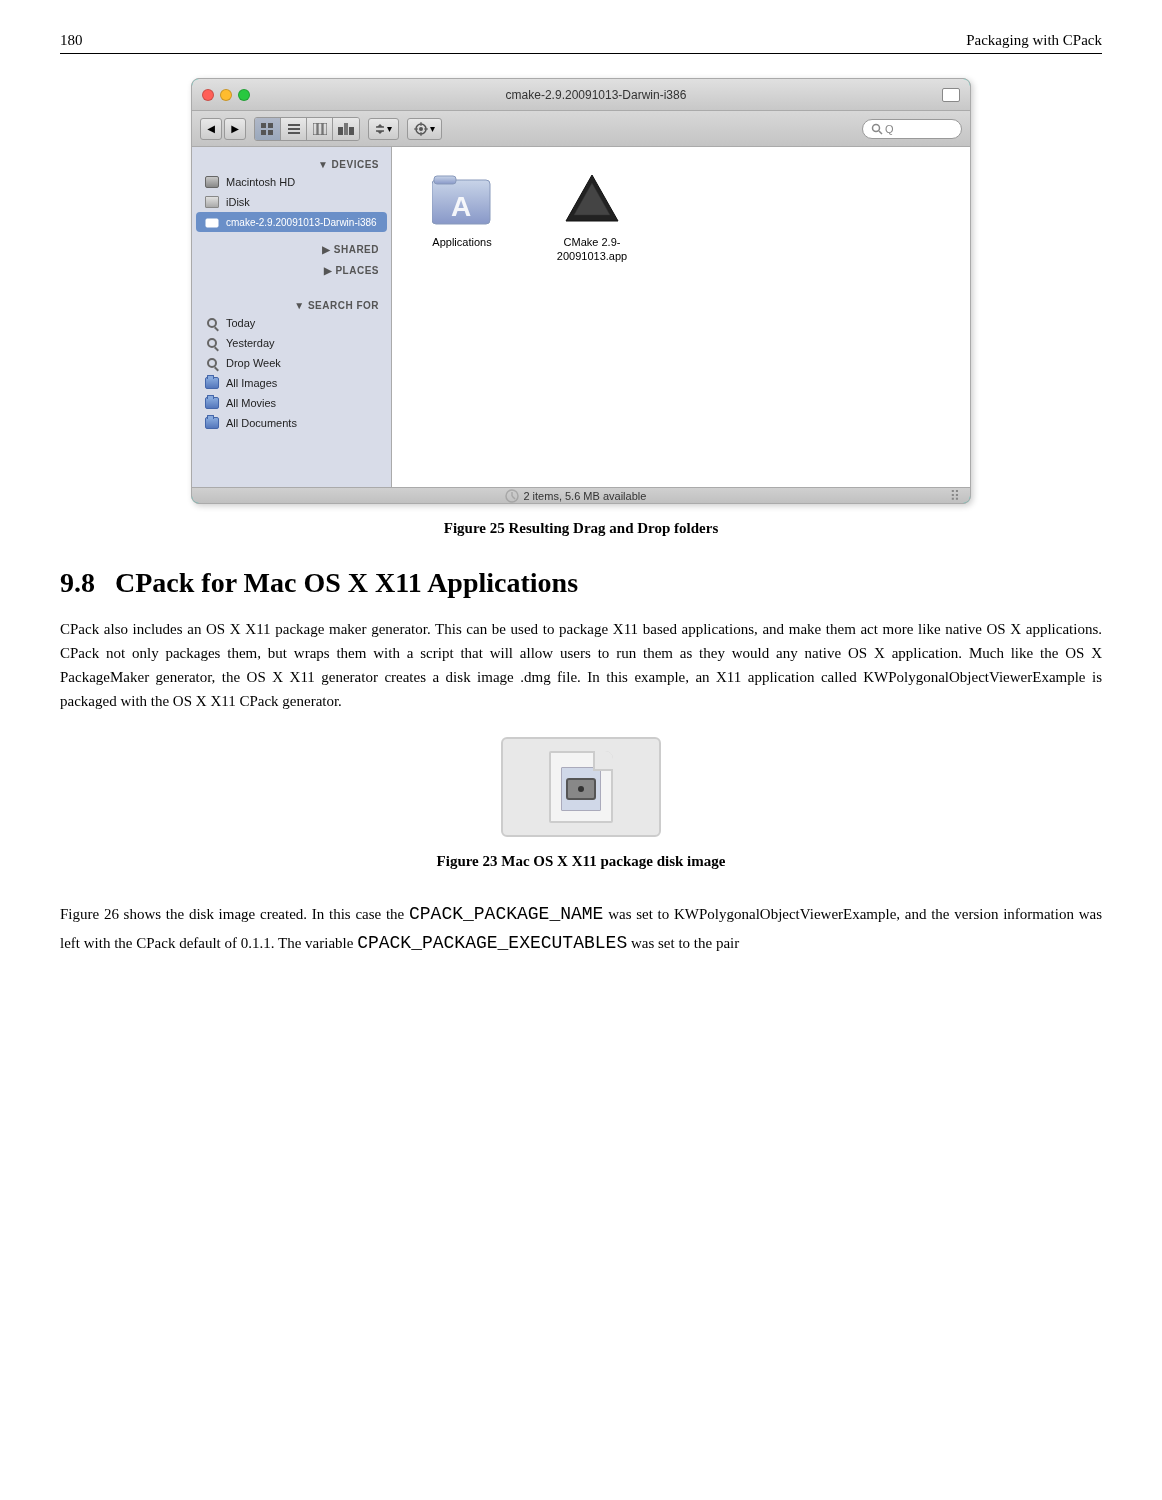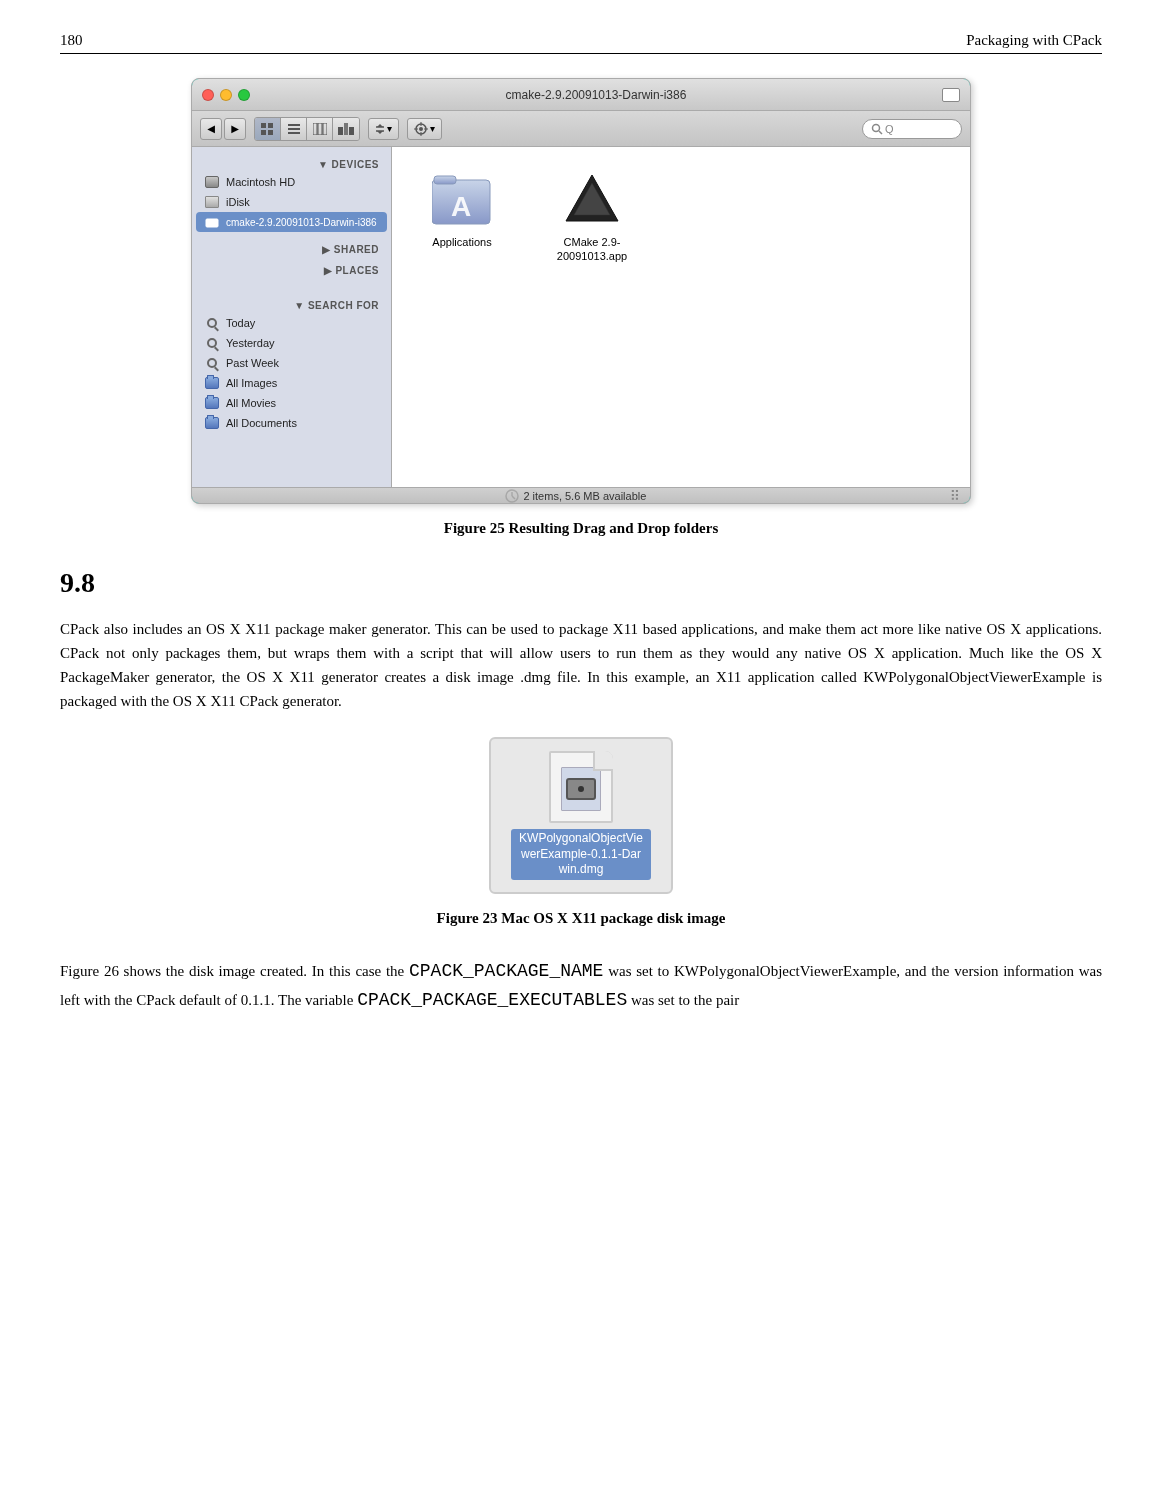--- a/index.html
+++ b/index.html
@@ -548,21 +548,21 @@
       <div class="sidebar-item">
         <span class="sidebar-icon">
           <div class="search-circle"></div>
         </span>
         <span>Yesterday</span>
       </div>
       <div class="sidebar-item">
         <span class="sidebar-icon">
           <div class="search-circle"></div>
         </span>
-        <span>Past Week</span>
+        <span>Drop Week</span>
       </div>
       <div class="sidebar-item">
         <span class="sidebar-icon">
           <div class="smart-folder"></div>
         </span>
         <span>All Images</span>
       </div>
       <div class="sidebar-item">
         <span class="sidebar-icon">
           <div class="smart-folder"></div>
@@ -620,37 +620,37 @@
       <span>2 items, 5.6 MB available</span>
     </span>
     <span class="statusbar-resize">⠿</span>
   </div>
 </div>
 
 <div class="figure-caption">Figure 25 Resulting Drag and Drop folders</div>
 
 <div class="section-heading">
   <span class="section-num">9.8</span>
+  <span class="section-text">CPack for Mac OS X X11 Applications</span>
 </div>
 
 <p class="body-text">
   <span>CPack also includes an OS X X11 package maker generator. This can be used to package X11 based applications, and make them act more like native OS X applications. CPack not only packages them, but wraps them with a script that will allow users to run them as they would any native OS X application. Much like the OS X PackageMaker generator, the OS X X11 generator creates a disk image .dmg file. In this example, an X11 application called KWPolygonalObjectViewerExample is packaged with the OS X X11 CPack generator.</span>
 </p>
 
 <div class="dmg-figure">
   <div class="dmg-icon-wrapper">
 
     <div class="dmg-file-icon">
       <div class="dmg-file-inner">
         <div class="dmg-disk-shape">
           <div class="dmg-disk-hole"></div>
         </div>
       </div>
     </div>
-    <div class="dmg-label">KWPolygonalObjectViewerExample-0.1.1-Darwin.dmg</div>
   </div>
 </div>
 
 <div class="figure-caption">Figure 23 Mac OS X X11 package disk image</div>
 
 <p class="body-text">
   <span>Figure 26 shows the disk image created. In this case the </span><code>CPACK_PACKAGE_NAME</code><span> was set to KWPolygonalObjectViewerExample, and the version information was left with the CPack default of 0.1.1. The variable </span><code>CPACK_PACKAGE_EXECUTABLES</code><span> was set to the pair</span>
 </p>
 
 </body></html>

